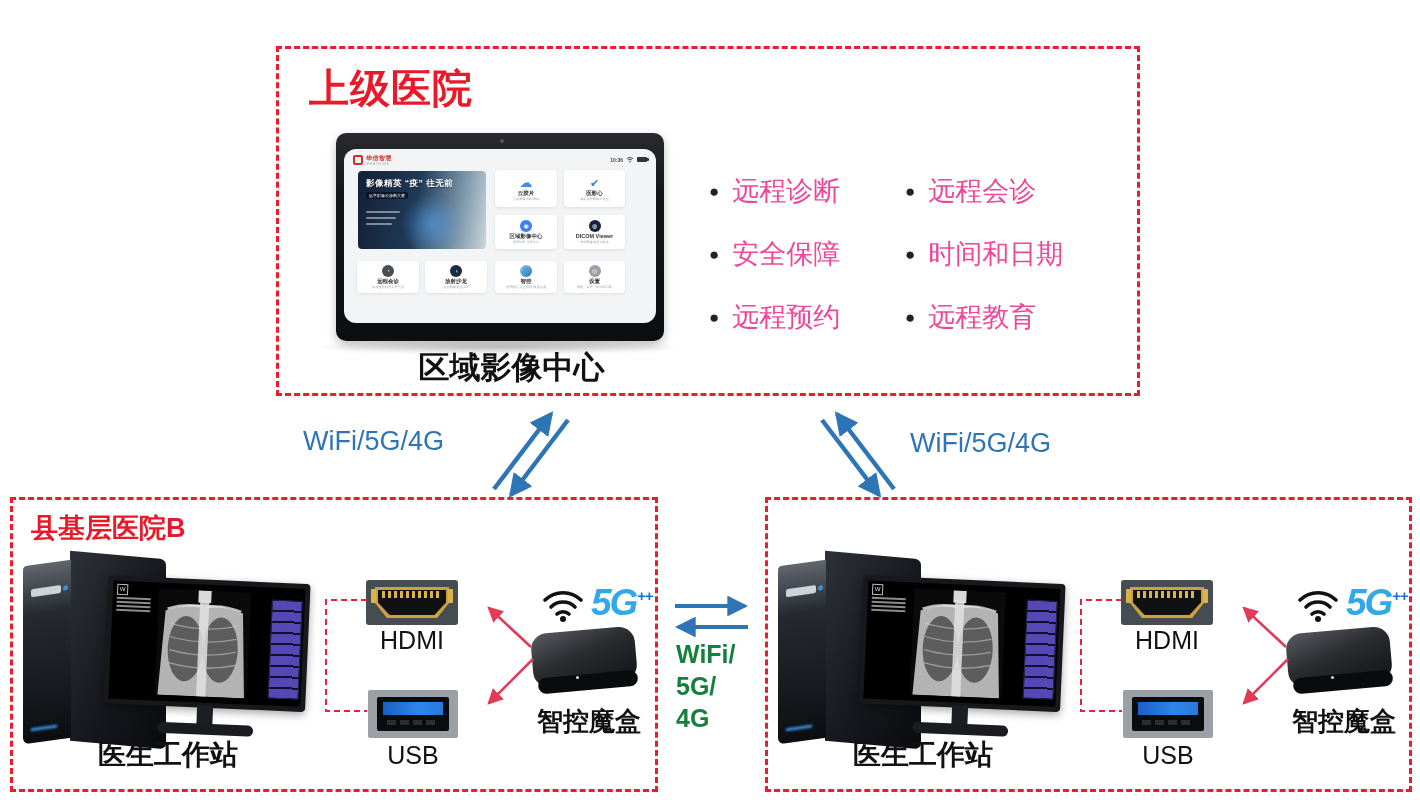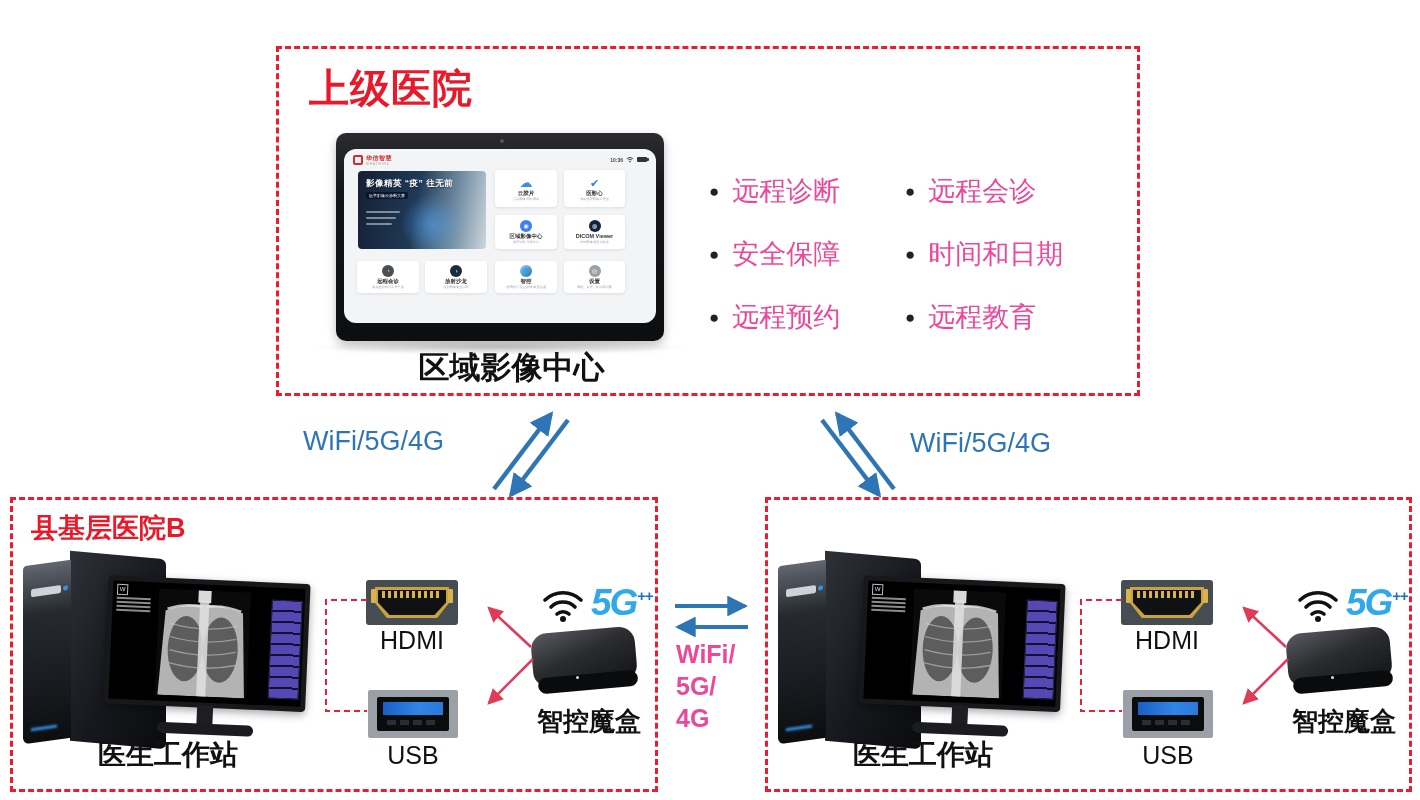--- a/index.html
+++ b/index.html
@@ -39,21 +39,21 @@
   .ticon.salon{background:#1d2b3a;color:#7fb3ff;}
   .ticon.smart{background:linear-gradient(135deg,#9ec9e8,#2e6da4);}
   .ticon.gear{background:#9aa0a6;}
   .feature-grid{position:absolute;left:430px;top:124px;display:grid;grid-template-columns:196px 196px;row-gap:27px;}
   .feature{font-size:27px;color:#ec4899;white-space:nowrap;}
   .feature::before{content:"●";font-size:17px;margin-right:13px;vertical-align:3px;color:#222;}
   .tablet-label{position:absolute;left:110px;top:298px;width:245px;text-align:center;font-size:31px;font-weight:700;color:#111;}
 
   
   .wifi-label{position:absolute;color:#2e75b6;font-size:27px;}
-  .wifi-mid{position:absolute;left:676px;top:638px;color:#ec4899;font-size:25px;font-weight:700;line-height:32px;}
+  .wifi-mid{position:absolute;left:676px;top:638px;color:#15803d;font-size:25px;font-weight:700;line-height:32px;}
 
   
   .h-title{left:18px;top:10px;font-size:27px;}
   .ws-label{position:absolute;left:72px;top:236px;width:166px;text-align:center;font-size:28px;font-weight:700;color:#111;}
   .tower{position:absolute;left:10px;top:55px;width:150px;height:196px;}
   .tower-front{position:absolute;left:0;top:8px;width:48px;height:178px;background:linear-gradient(180deg,#61666f,#262a30 28%,#14161a 80%,#0c0d10);transform:skewY(-8deg);border-radius:4px 0 0 6px;}
   .tower-port{position:absolute;left:8px;top:24px;width:30px;height:8px;background:#cfd3d8;border-radius:2px;}
   .tower-port::after{content:"";position:absolute;right:-7px;top:1px;width:5px;height:5px;border-radius:50%;background:#3d8fe0;}
   .tower-glow{position:absolute;left:8px;bottom:12px;width:26px;height:3px;background:#2f8fe0;filter:blur(1px);}
   .tower-side{position:absolute;left:47px;top:0;width:96px;height:190px;background:linear-gradient(115deg,#2e3138,#16181d 55%,#0a0b0e);transform:skewY(5deg);border-radius:0 6px 6px 0;}

